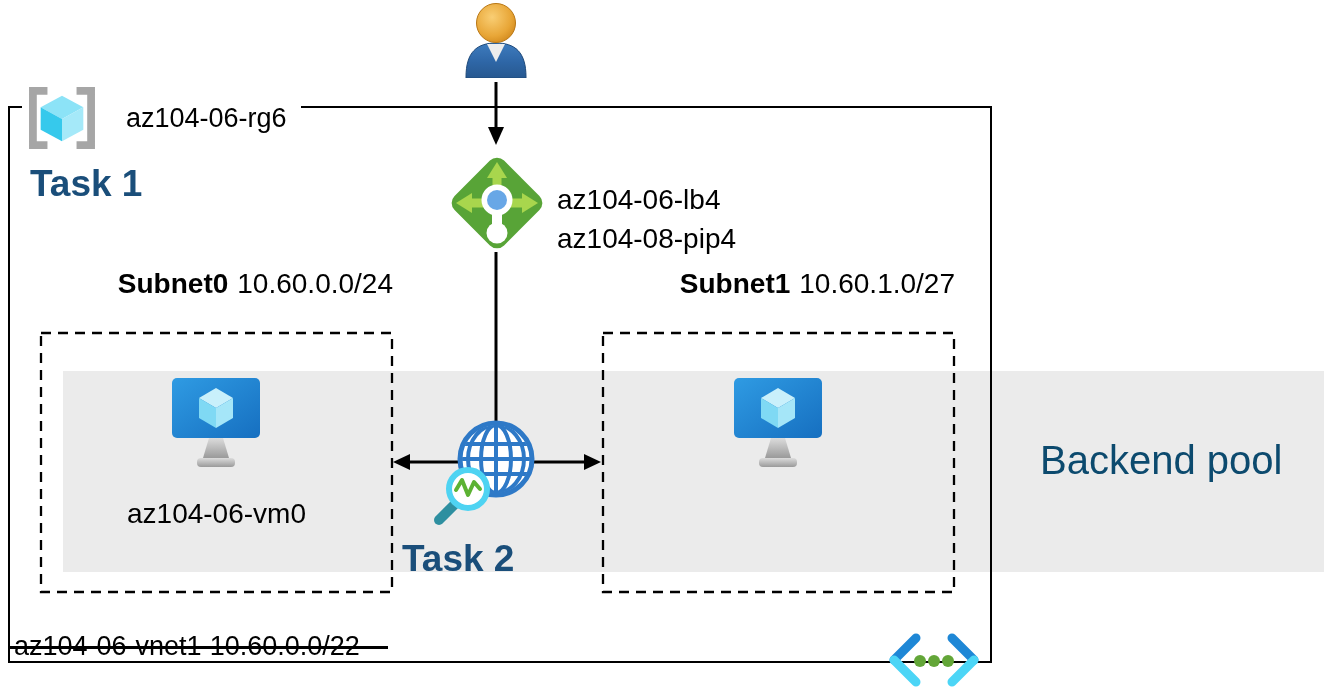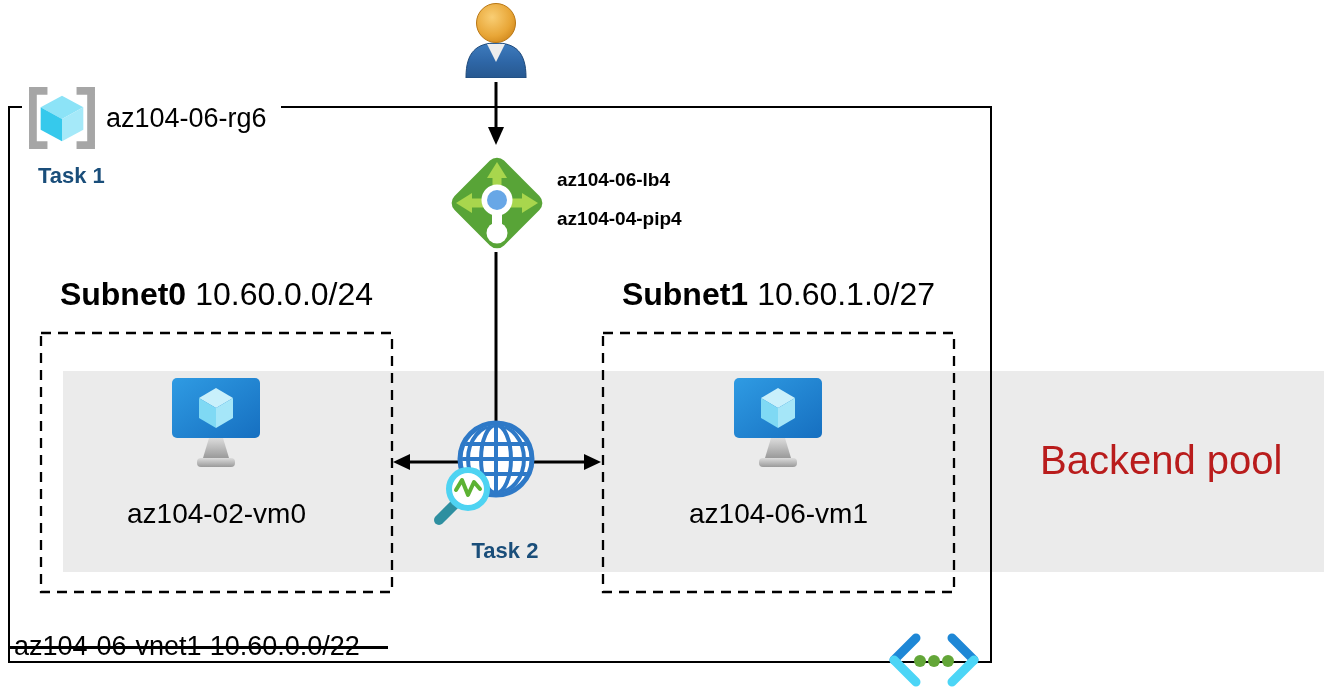--- a/index.html
+++ b/index.html
@@ -13,31 +13,31 @@
   .stage{
     position:relative;width:1324px;height:699px;background:#fff;overflow:hidden;
     font-family:"Liberation Sans", sans-serif;color:var(--ink);
   }
   .abs{position:absolute;}
   .band{left:63px;top:371px;width:1261px;height:201px;background:var(--band);z-index:0;}
   .rgbox{left:8px;top:106px;width:984px;height:557px;border:2.5px solid var(--ink);box-sizing:border-box;z-index:1;}
   .overlay{left:0;top:0;z-index:2;pointer-events:none;}
   .dashedrect{fill:none;stroke:var(--ink);stroke-width:2.3;stroke-dasharray:10 7;}
   .conn{stroke:var(--ink);stroke-width:3;}
-  .rg-header{left:22px;top:86px;height:64px;display:flex;align-items:center;gap:4px;background:#fff;padding:0 14px 0 0;z-index:3;}
+  .rg-header{left:22px;top:86px;height:64px;display:flex;align-items:center;gap:24px;background:#fff;padding:0 14px 0 0;z-index:3;}
   .rg-label{font-size:27px;white-space:nowrap;}
-  .task{font-weight:bold;color:var(--navy);font-size:22px;z-index:3;margin-left:8px;}
+  .task{font-weight:bold;color:var(--navy);font-size:37px;z-index:3;}
   .task1{left:30px;top:163px;}
-  .task2{left:402px;top:538px;width:190px;text-align:center;}
-  .lb-labels{left:557px;top:160px;font-size:19px;line-height:39px;z-index:3;white-space:nowrap;font-weight:bold;}
-  .subnet-label{top:276px;width:353px;text-align:center;font-size:32px;z-index:3;white-space:nowrap;}
+  .task2{left:402px;top:538px;width:190px;text-align:left;}
+  .lb-labels{left:557px;top:180px;font-size:28px;line-height:39px;z-index:3;white-space:nowrap;}
+  .subnet-label{top:268px;width:353px;text-align:right;font-size:28px;z-index:3;white-space:nowrap;}
   .subnet-label .b{font-weight:bold;margin-right:9px;}
   .s0{left:40px;} .s1{left:602px;}
   .vm-labels{top:495px;width:353px;text-align:center;font-size:28px;line-height:37px;z-index:3;}
-  .backend-label{left:1040px;top:438px;font-size:40px;color:#b91c1c;z-index:3;white-space:nowrap;text-align:center;}
+  .backend-label{left:1040px;top:438px;font-size:40px;color:#0c4a6e;z-index:3;white-space:nowrap;text-align:center;}
   .vnet-label{left:14px;top:631px;font-size:27px;z-index:3;white-space:nowrap;}
   .vnet-label .nm{margin-right:8px;}
   .strike{left:10px;top:646px;width:378px;height:2.5px;background:var(--ink);z-index:4;}
   .icon{z-index:3;}
   .iconhi{z-index:4;}
 </style>
 </head>
 <body>
 
 <div class="stage">
@@ -101,21 +101,21 @@
       <polygon points="95,53 79,43 79,63"></polygon>
     </g>
     <circle cx="54" cy="50" r="15.5" fill="#fff"></circle>
     <rect x="49" y="58" width="10" height="24" fill="#fff"></rect>
     <circle cx="54" cy="83" r="10.5" fill="#fff"></circle>
     <circle cx="54" cy="50" r="10" fill="var(--lbdot)"></circle>
   </svg>
 
   <div class="abs lb-labels">
     <div>az104-06-lb4</div>
-    <div>az104-04-pip4</div>
+    <div>az104-08-pip4</div>
   </div>
 
   <div class="abs subnet-label s0">
     <span class="b">Subnet0</span><span>10.60.0.0/24</span>
   </div>
   <div class="abs subnet-label s1">
     <span class="b">Subnet1</span><span>10.60.1.0/27</span>
   </div>
 
   <svg class="abs icon" style="left:168px;top:374px" width="96" height="96" viewBox="0 0 96 96">
@@ -139,24 +139,23 @@
   <svg class="abs icon" style="left:730px;top:374px" width="96" height="96" viewBox="0 0 96 96">
     <rect x="4" y="4" width="88" height="60" rx="5" fill="url(#scr)"></rect>
     <polygon points="48,14 65,24 48,34 31,24" fill="#C9F0FB"></polygon>
     <polygon points="31,24 48,34 48,54 31,44" fill="#7FD9F4"></polygon>
     <polygon points="48,34 65,24 65,44 48,54" fill="#A5E6F8"></polygon>
     <polygon points="41,64 55,64 61,84 35,84" fill="url(#stand)"></polygon>
     <rect x="29" y="84" width="38" height="9" rx="4" fill="url(#stand)"></rect>
   </svg>
 
   <div class="abs vm-labels s0">
-    <div>az104-02-vm0</div>
+    <div>az104-06-vm0</div>
   </div>
   <div class="abs vm-labels s1">
-    <div>az104-06-vm1</div>
   </div>
 
   <svg class="abs iconhi" style="left:428px;top:408px" width="135" height="120" viewBox="0 0 135 120">
     <defs>
         <clipPath id="gclip">
           <circle cx="68" cy="51" r="34"></circle>
         </clipPath>
       </defs>
     <circle cx="68" cy="51" r="36" fill="#fff" stroke="var(--globeblue)" stroke-width="5"></circle>
     <g clip-path="url(#gclip)" stroke="var(--globeblue)" stroke-width="4" fill="none">

